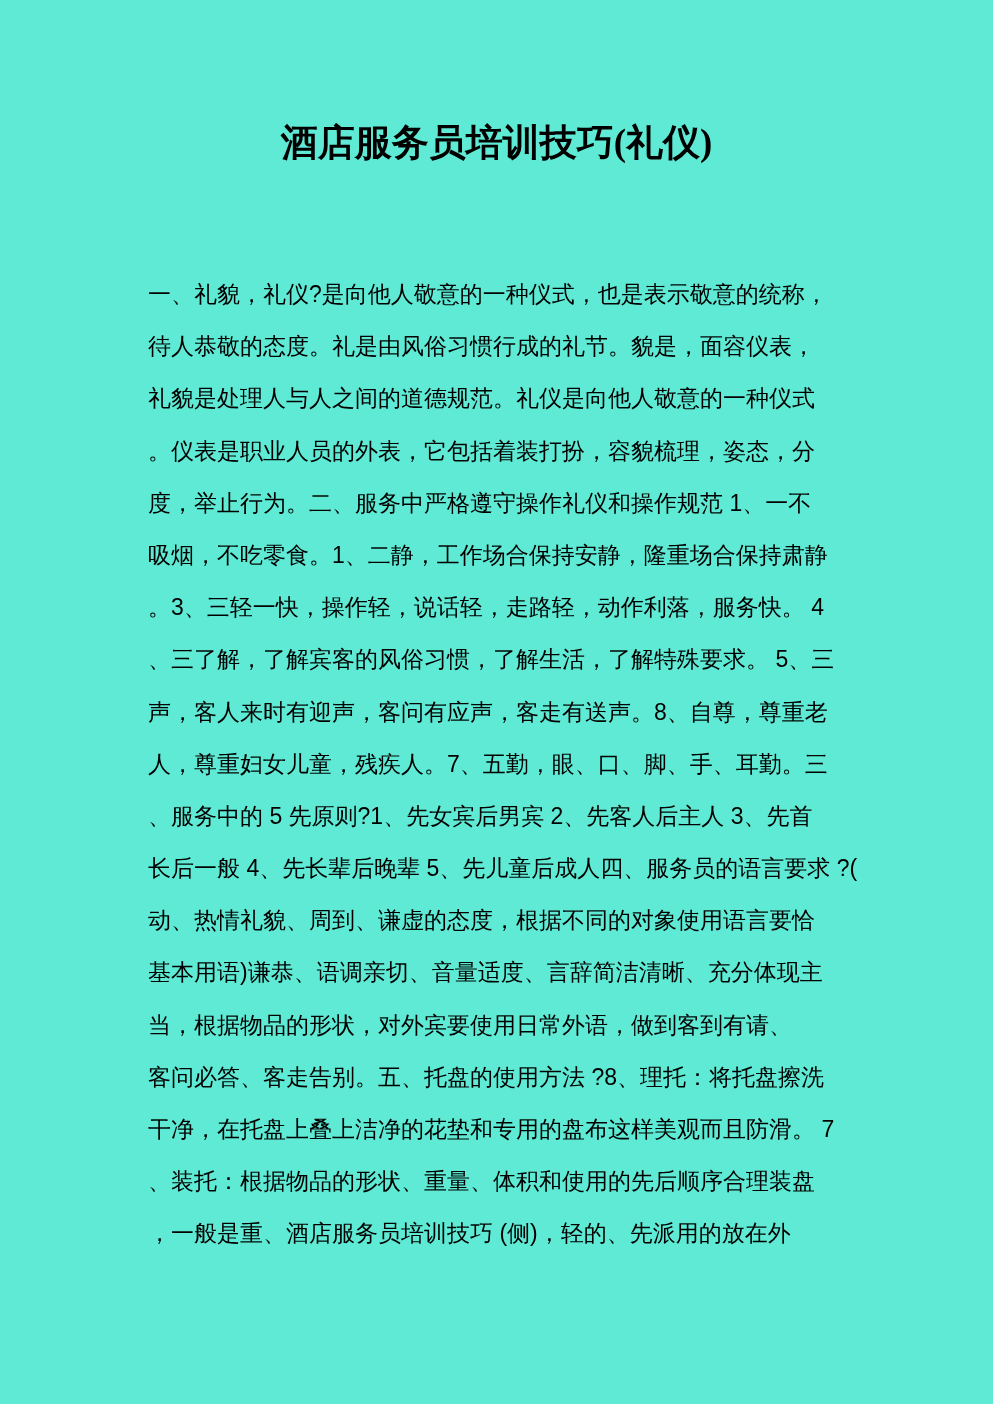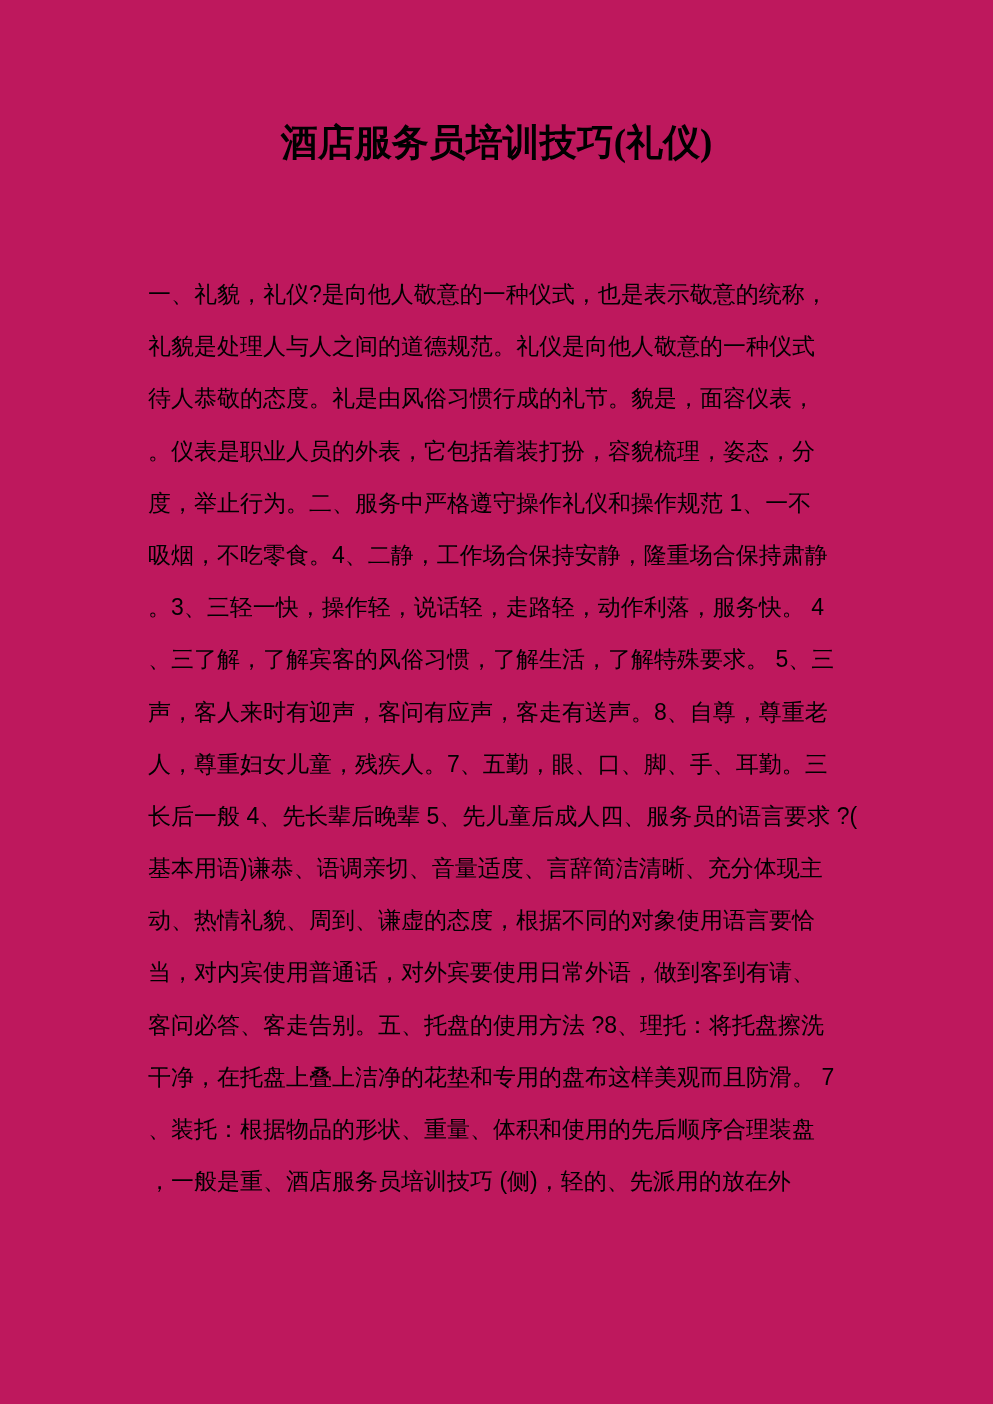--- a/index.html
+++ b/index.html
@@ -4,21 +4,21 @@
 <style>
   html, body {
     margin: 0;
     padding: 0;
     background: #ffffff;
   }
   .page {
     position: relative;
     width: 993px;
     height: 1404px;
-    background: #be185d;
+    background: #5eead4;
     overflow: hidden;
     font-family: "Liberation Sans", "DejaVu Sans", sans-serif;
     color: #000000;
   }
   .doc-title {
     position: absolute;
     top: 115px;
     left: 0;
     width: 993px;
     text-align: center;
@@ -46,32 +46,33 @@
 </style>
 </head>
 <body>
 
 <div class="page">
 
   <div class="doc-title">酒店服务员培训技巧(礼仪)</div>
 
   <div class="doc-body">
     <div class="body-line">一、礼貌，礼仪?是向他人敬意的一种仪式，也是表示敬意的统称，</div>
+    <div class="body-line">待人恭敬的态度。礼是由风俗习惯行成的礼节。貌是，面容仪表，</div>
     <div class="body-line">礼貌是处理人与人之间的道德规范。礼仪是向他人敬意的一种仪式</div>
-    <div class="body-line">待人恭敬的态度。礼是由风俗习惯行成的礼节。貌是，面容仪表，</div>
     <div class="body-line">。仪表是职业人员的外表，它包括着装打扮，容貌梳理，姿态，分</div>
     <div class="body-line">度，举止行为。二、服务中严格遵守操作礼仪和操作规范 1、一不</div>
-    <div class="body-line">吸烟，不吃零食。4、二静，工作场合保持安静，隆重场合保持肃静</div>
+    <div class="body-line">吸烟，不吃零食。1、二静，工作场合保持安静，隆重场合保持肃静</div>
     <div class="body-line">。3、三轻一快，操作轻，说话轻，走路轻，动作利落，服务快。 4</div>
     <div class="body-line">、三了解，了解宾客的风俗习惯，了解生活，了解特殊要求。 5、三</div>
     <div class="body-line">声，客人来时有迎声，客问有应声，客走有送声。8、自尊，尊重老</div>
     <div class="body-line">人，尊重妇女儿童，残疾人。7、五勤，眼、口、脚、手、耳勤。三</div>
+    <div class="body-line">、服务中的 5 先原则?1、先女宾后男宾 2、先客人后主人 3、先首</div>
     <div class="body-line">长后一般 4、先长辈后晚辈 5、先儿童后成人四、服务员的语言要求 ?(</div>
+    <div class="body-line">动、热情礼貌、周到、谦虚的态度，根据不同的对象使用语言要恰</div>
     <div class="body-line">基本用语)谦恭、语调亲切、音量适度、言辞简洁清晰、充分体现主</div>
-    <div class="body-line">动、热情礼貌、周到、谦虚的态度，根据不同的对象使用语言要恰</div>
-    <div class="body-line">当，对内宾使用普通话，对外宾要使用日常外语，做到客到有请、</div>
+    <div class="body-line">当，根据物品的形状，对外宾要使用日常外语，做到客到有请、</div>
     <div class="body-line">客问必答、客走告别。五、托盘的使用方法 ?8、理托：将托盘擦洗</div>
     <div class="body-line">干净，在托盘上叠上洁净的花垫和专用的盘布这样美观而且防滑。 7</div>
     <div class="body-line">、装托：根据物品的形状、重量、体积和使用的先后顺序合理装盘</div>
     <div class="body-line">，一般是重、酒店服务员培训技巧 (侧)，轻的、先派用的放在外</div>
   </div>
 
 </div>
 
 </body></html>

